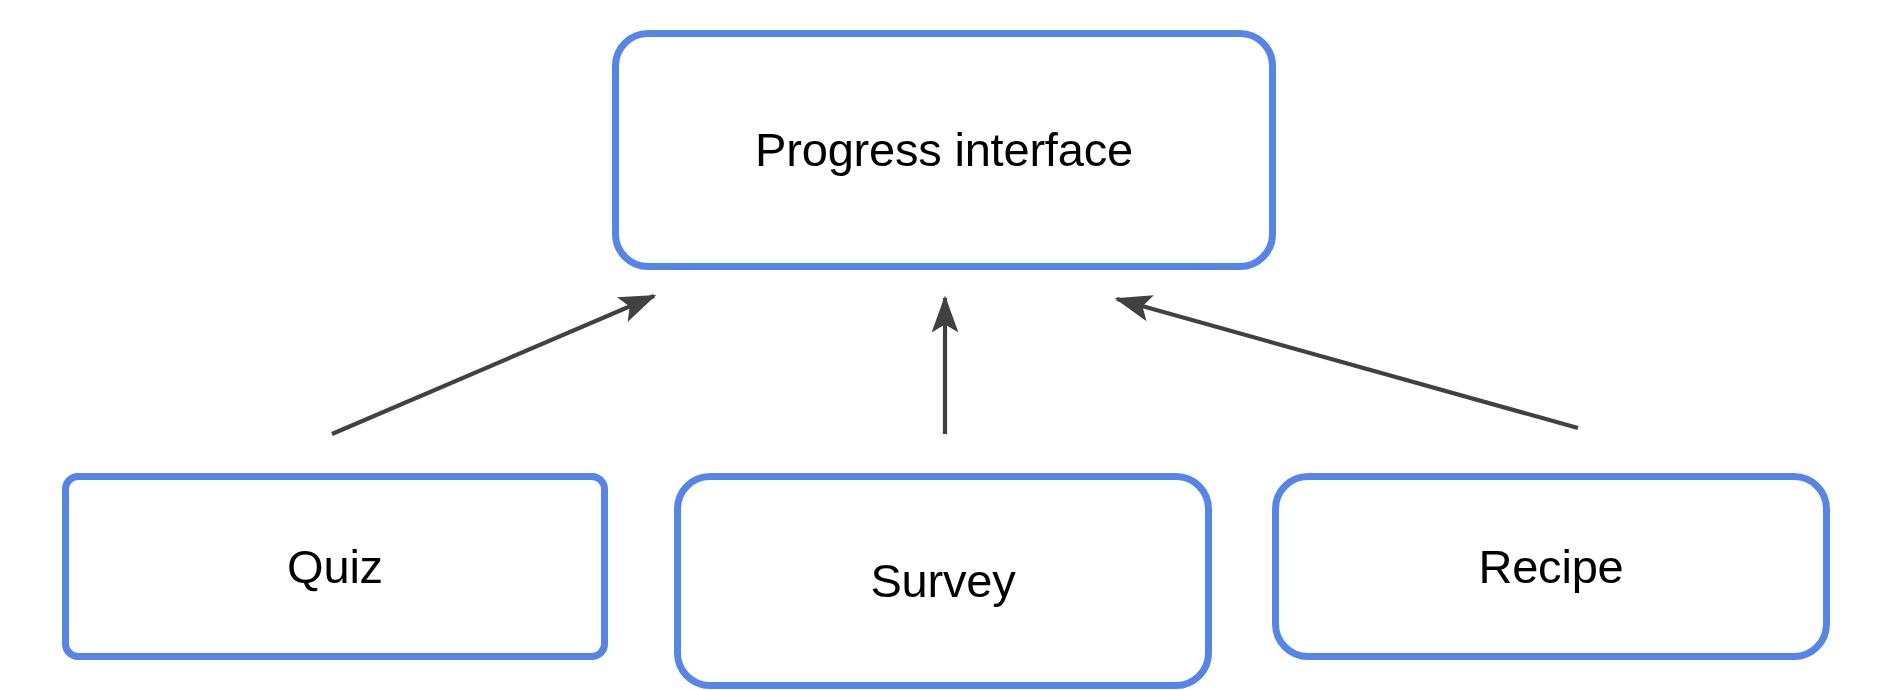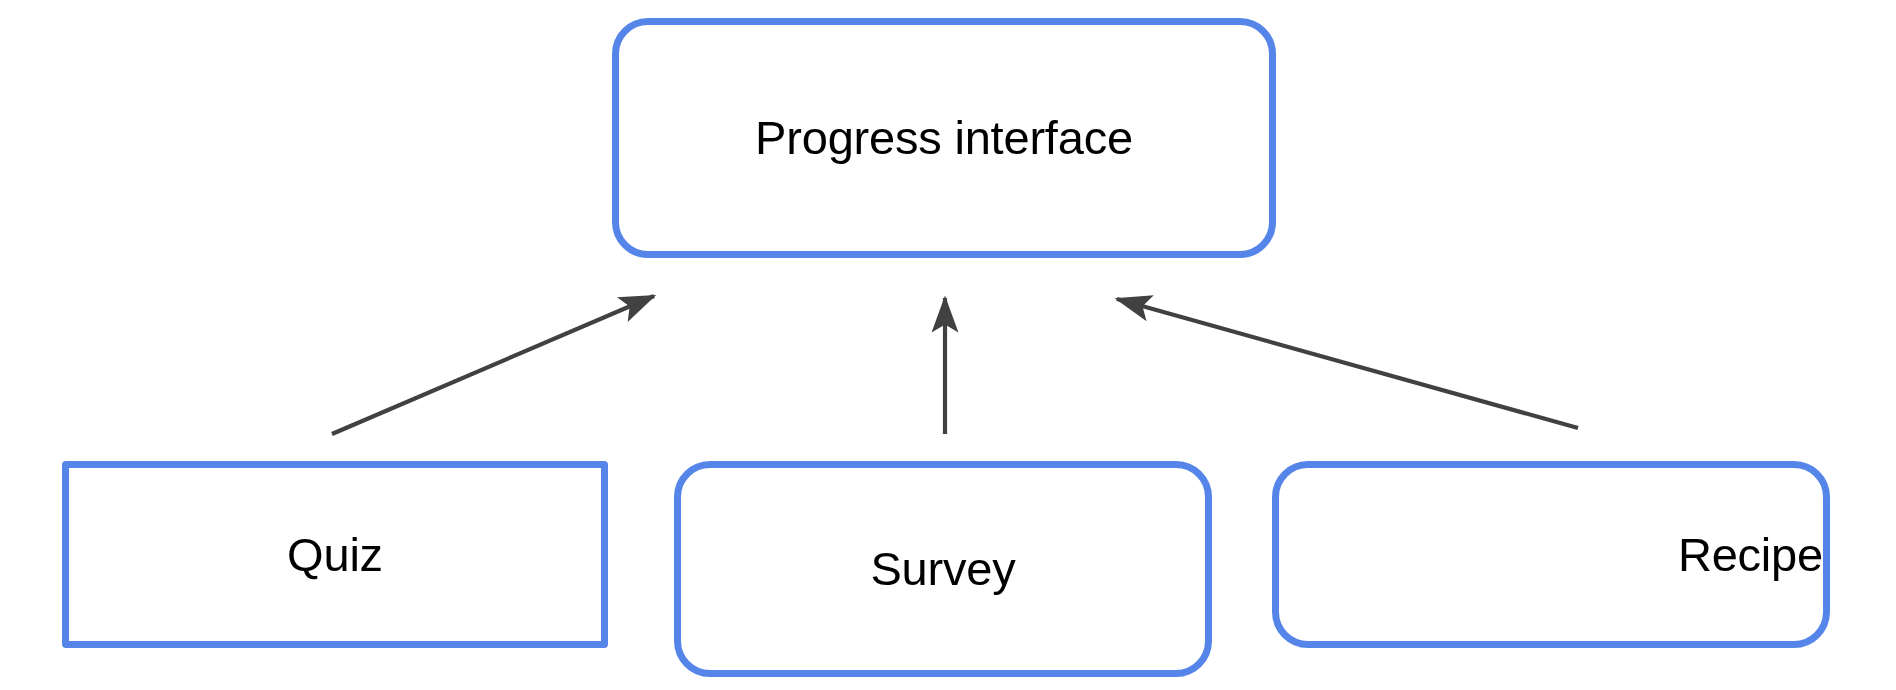--- a/index.html
+++ b/index.html
@@ -22,20 +22,21 @@
   .node {
     position: absolute;
     box-sizing: border-box;
     background: #ffffff;
     border-style: solid;
     border-color: #5585e8;
     display: flex;
     align-items: center;
     justify-content: center;
     text-align: center;
+    margin-top: 12px;
   }
   .node-label {
     color: #000000;
     font-family: "Liberation Sans", sans-serif;
     font-weight: 400;
     letter-spacing: -0.2px;
     line-height: 1.1;
     white-space: nowrap;
   }
   
@@ -49,38 +50,37 @@
   }
   #node-progress-interface .node-label { font-size: 47px; }
 
   
   #node-quiz {
     left: 62px;
     top: 461px;
     width: 546px;
     height: 187px;
     border-width: 7px;
-    border-radius: 4px;
+    border-radius: 16px;
   }
   #node-survey {
     left: 674px;
     top: 461px;
     width: 538px;
     height: 216px;
     border-width: 7px;
     border-radius: 36px;
   }
   #node-recipe {
     left: 1272px;
     top: 461px;
     width: 558px;
     height: 187px;
     border-width: 7px;
     border-radius: 36px;
-    justify-content: flex-end;
   }
   #node-quiz .node-label,
   #node-survey .node-label,
   #node-recipe .node-label { font-size: 47px; }
 
   #edges {
     position: absolute;
     left: 0;
     top: 0;
     width: 1896px;

